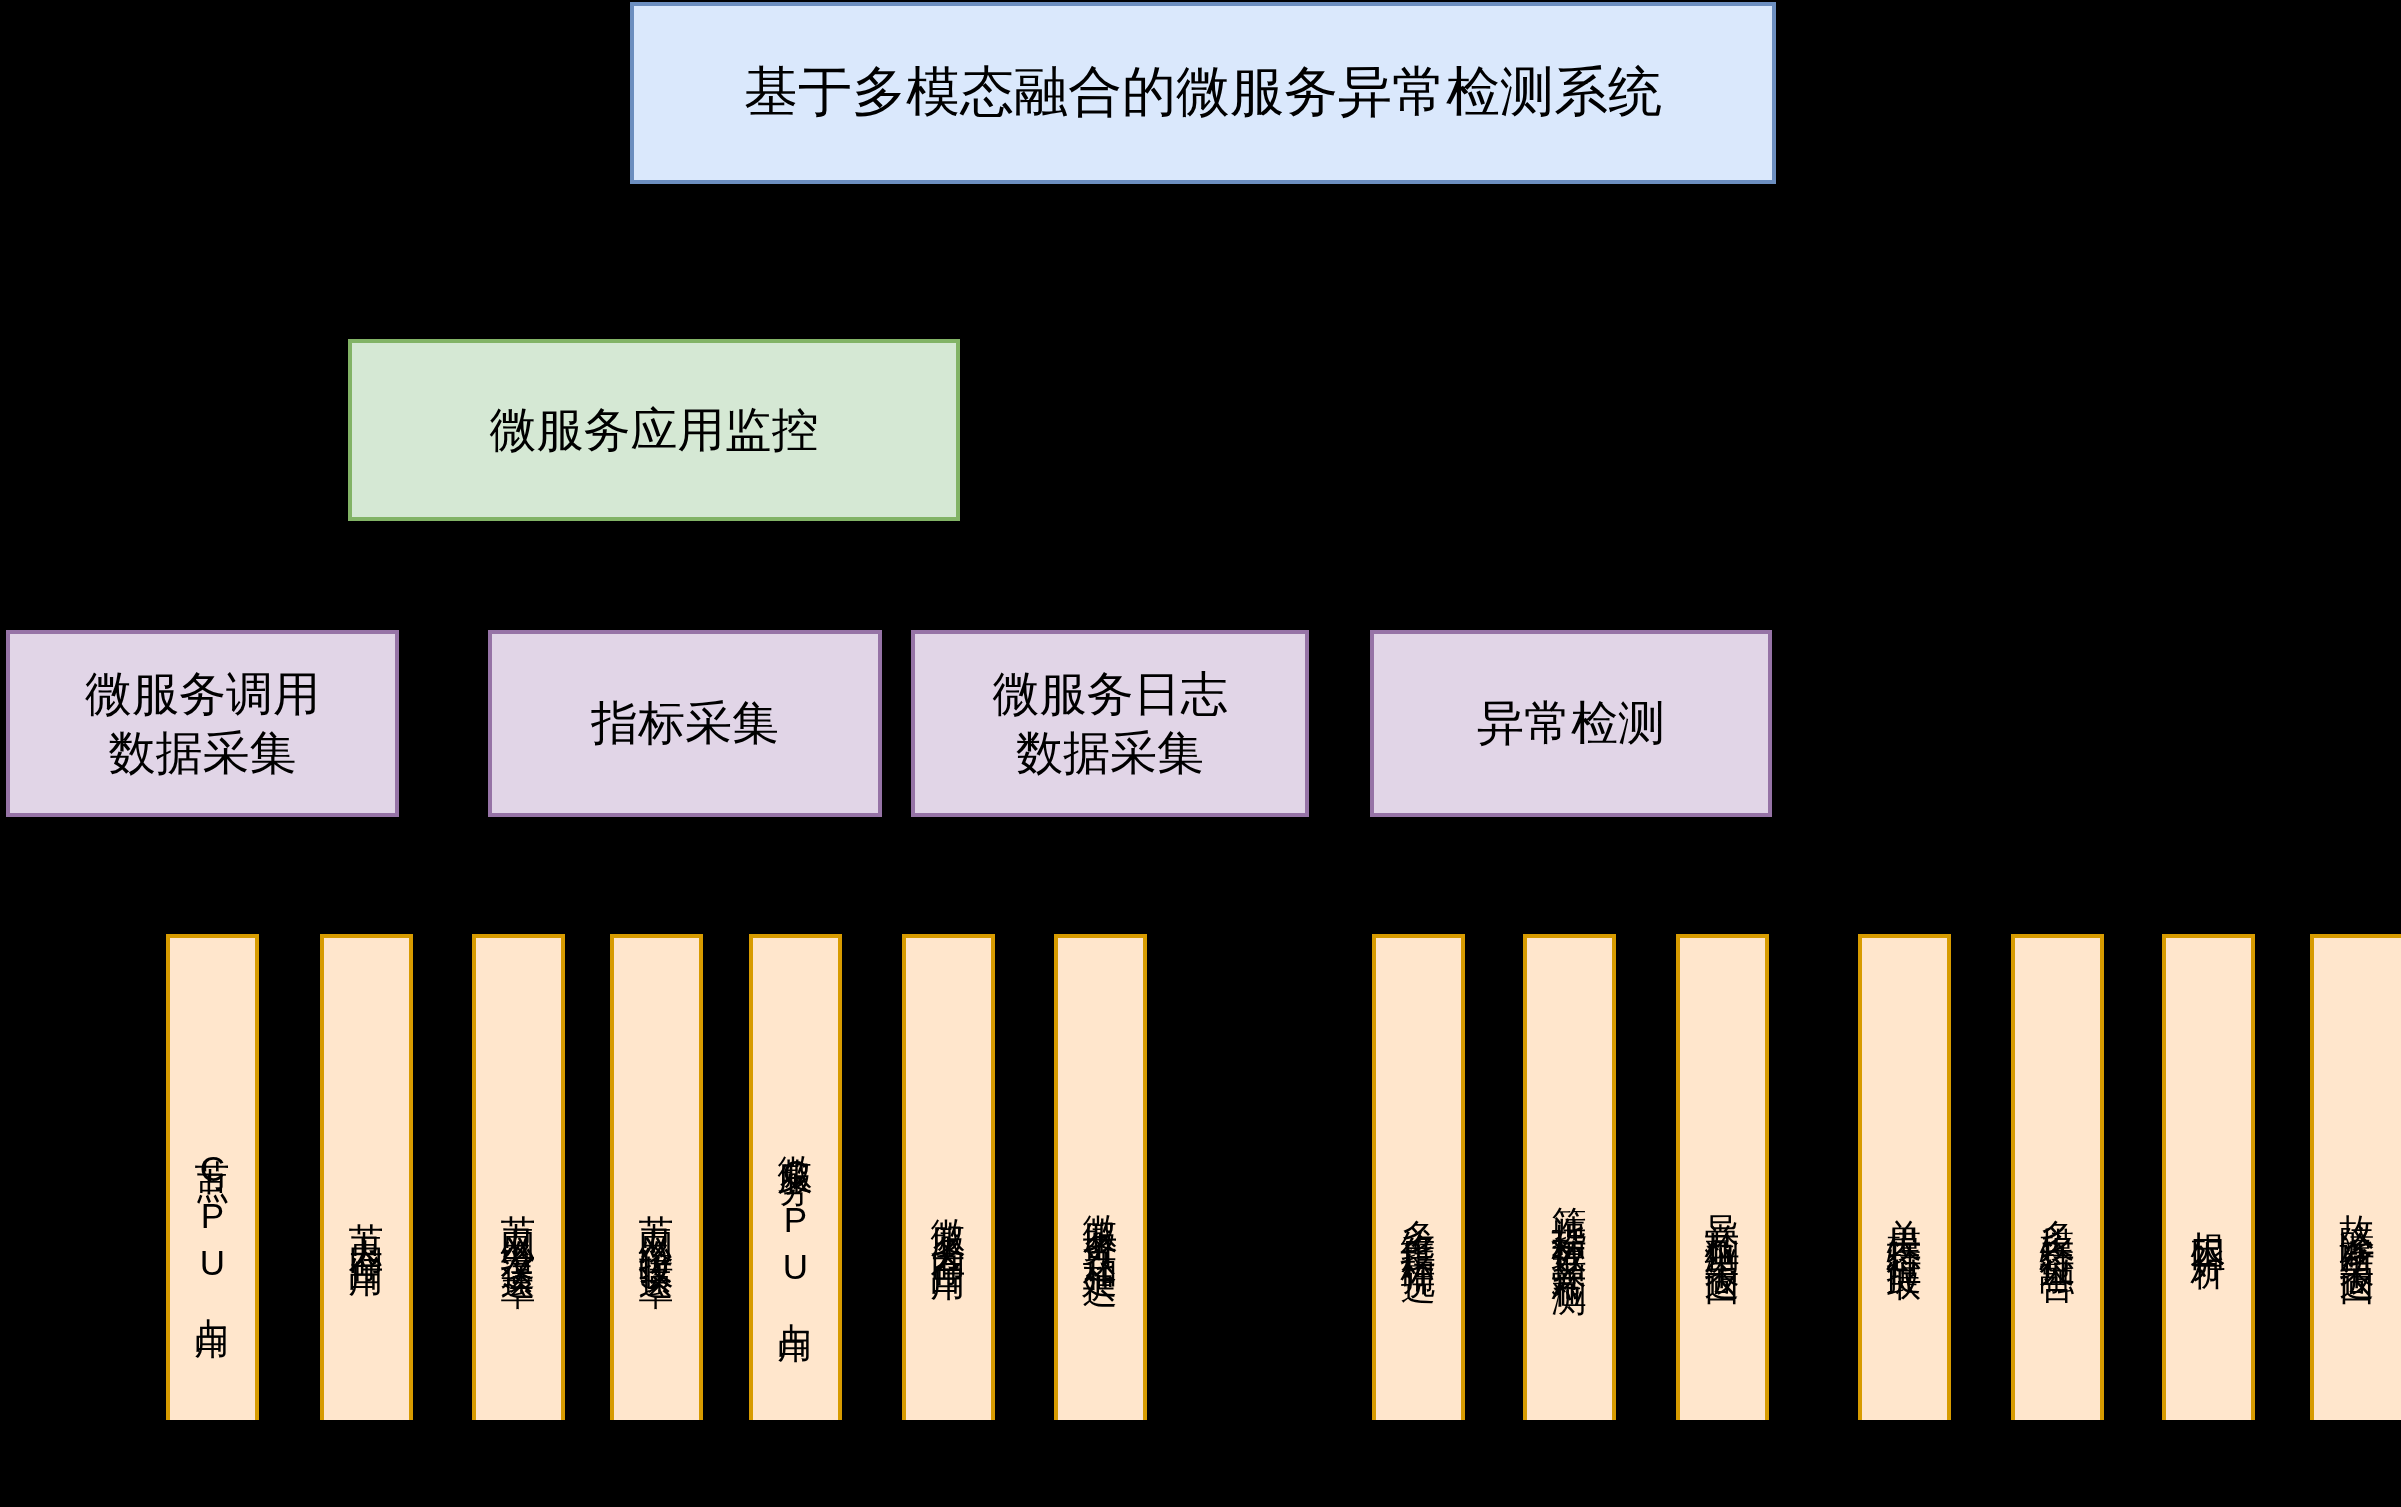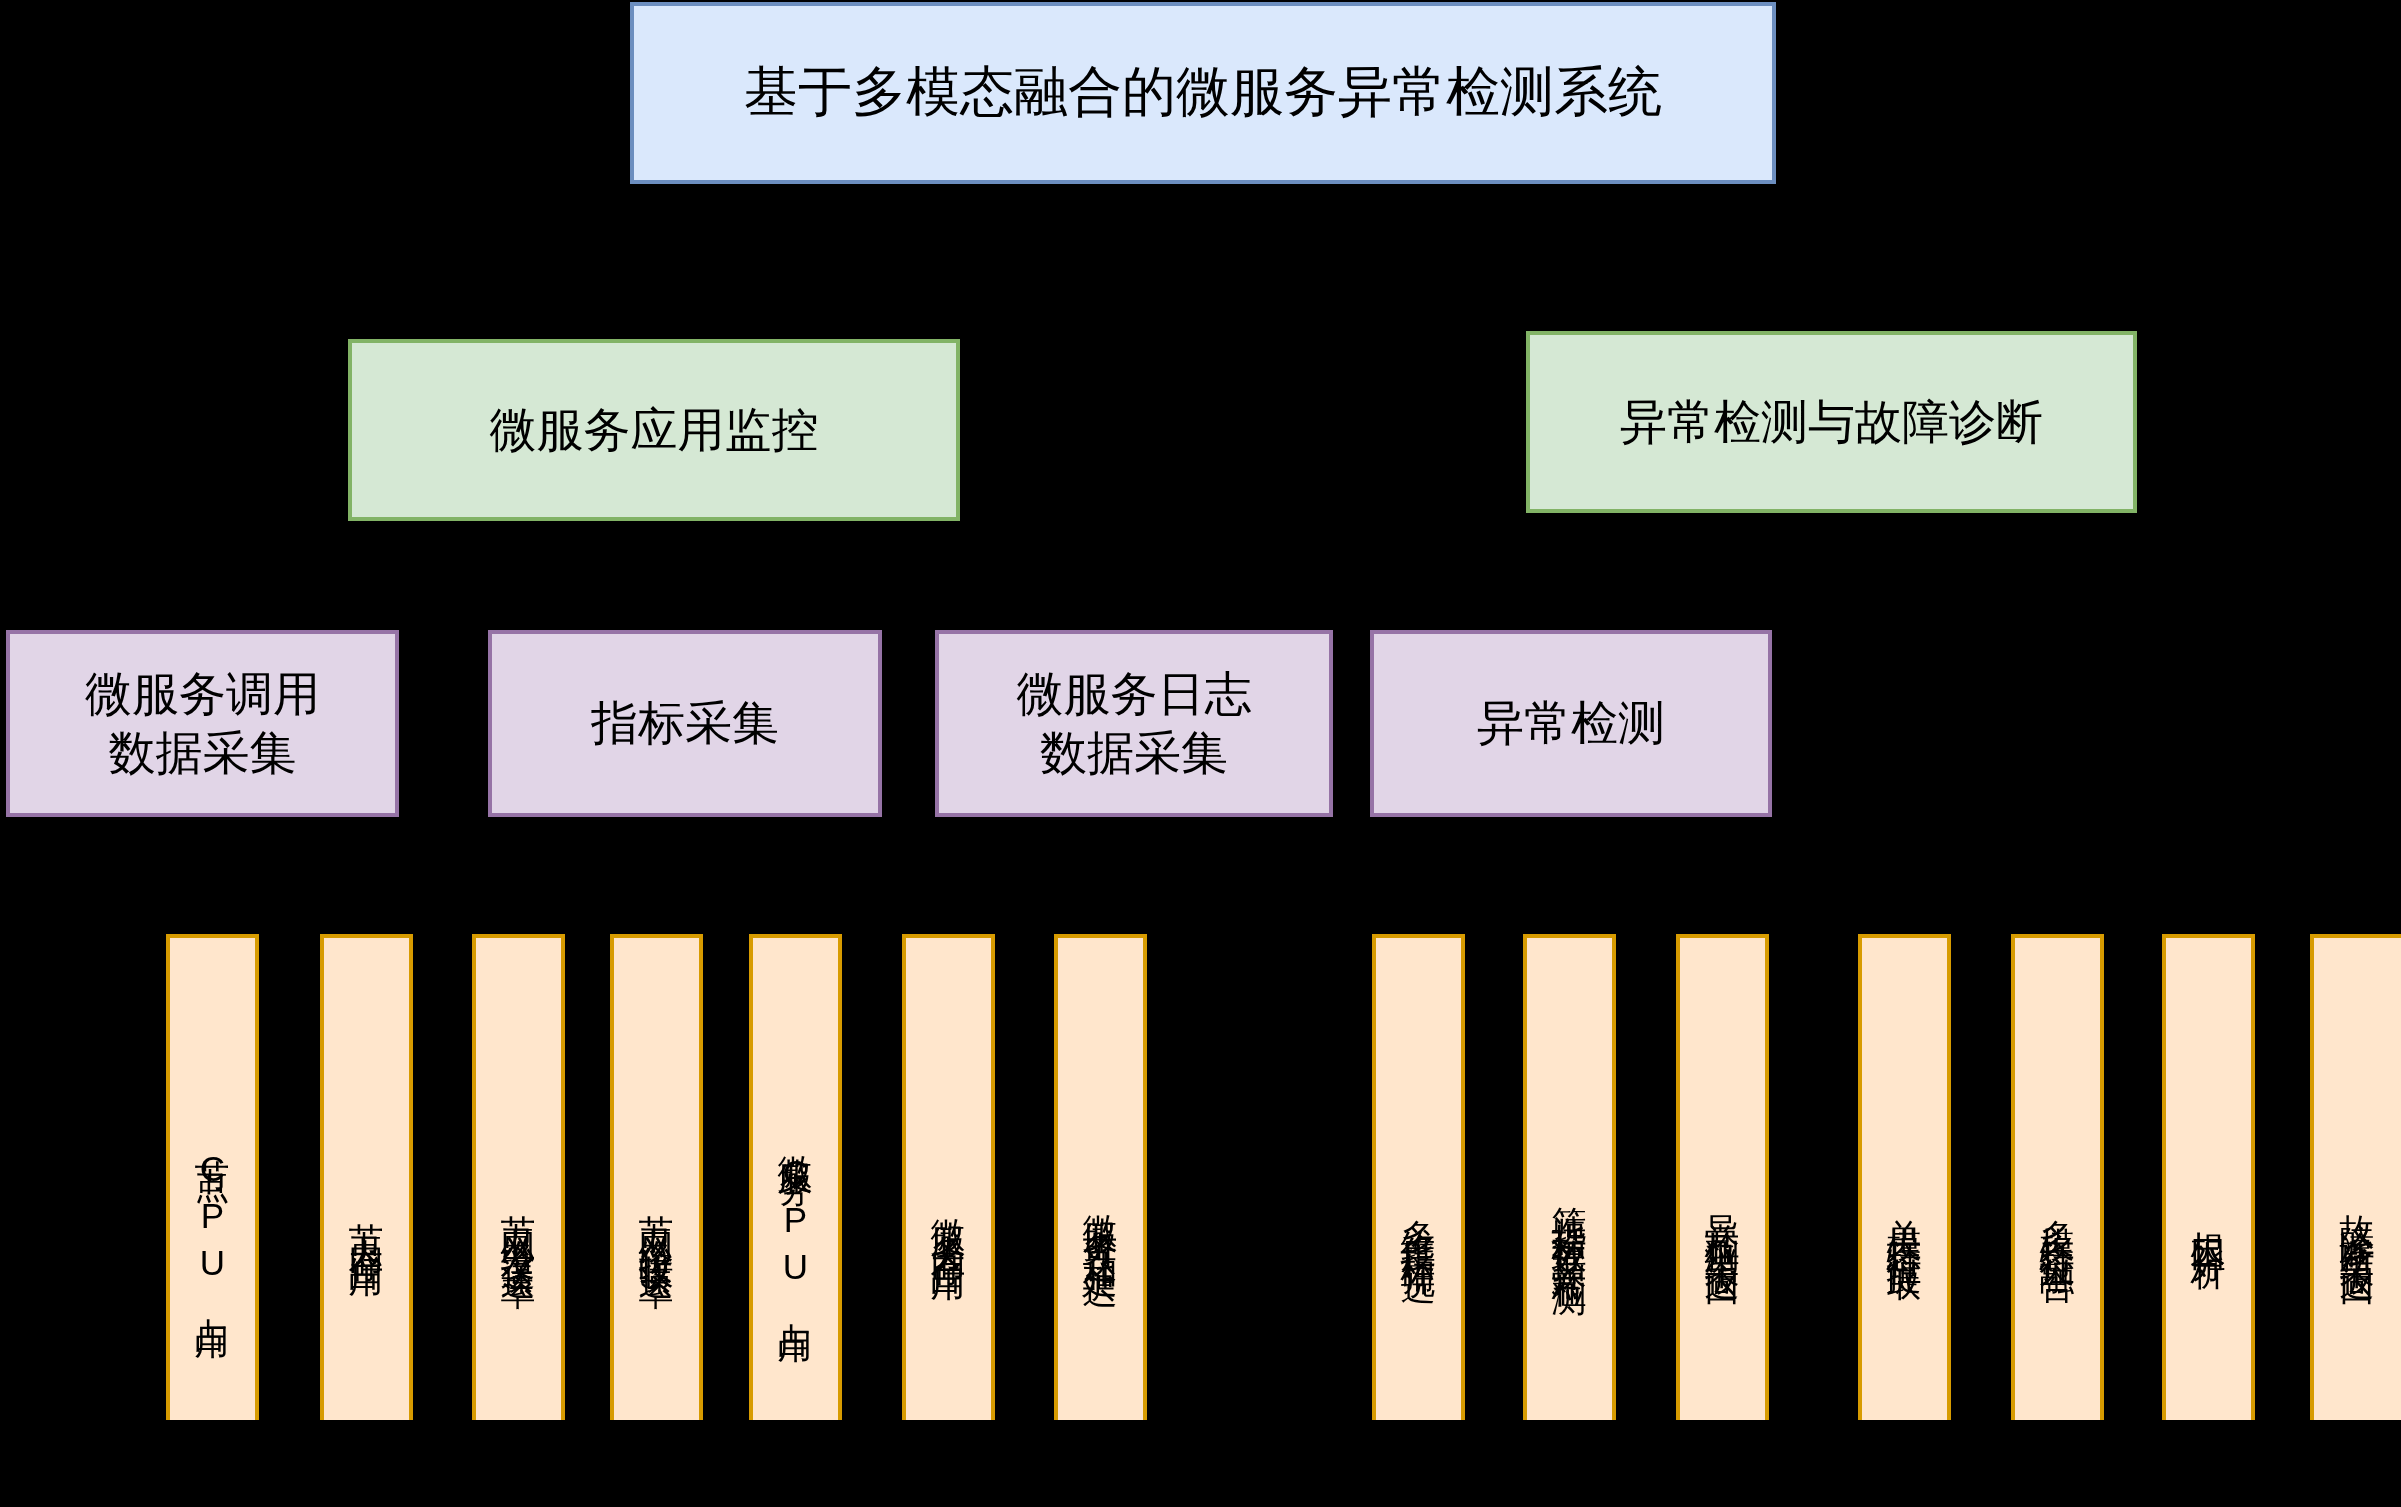--- a/index.html
+++ b/index.html
@@ -41,21 +41,21 @@
   .module-box {
     top: 630px; height: 187px;
     background: #e1d5e7;
     border: 4.5px solid #9673a6;
     font-size: 47px;
     line-height: 1.25;
     white-space: pre-line;
   }
   .module-1 { left: 6px;    width: 393px; }
   .module-2 { left: 488px;  width: 394px; }
-  .module-3 { left: 911px; width: 398px; margin-left: 24px; }
+  .module-3 { left: 911px; width: 398px; }
   .module-4 { left: 1370px; width: 402px; }
   .module-5 { left: 1943px; width: 396px; }
   .leaf-box {
     top: 934px; width: 93px; height: 572px;
     background: #ffe6cc;
     border: 4.5px solid #d79b00;
     font-size: 35px;
     writing-mode: vertical-rl;
     text-orientation: upright;
     letter-spacing: 8.3px;
@@ -80,23 +80,20 @@
 <body>
 
 <div id="canvas">
 
   <div class="box title-box">
     <span>基于多模态融合的微服务异常检测系统</span>
   </div>
 
   <div class="box group-box group-1">
     <span>微服务应用监控</span>
-  </div>
-  <div class="box group-box group-2">
-    <span>异常检测与故障诊断</span>
   </div>
 
   <div class="box module-box module-1">
     <span>微服务调用
 数据采集</span>
   </div>
   <div class="box module-box module-2">
     <span>指标采集</span>
   </div>
   <div class="box module-box module-3">

